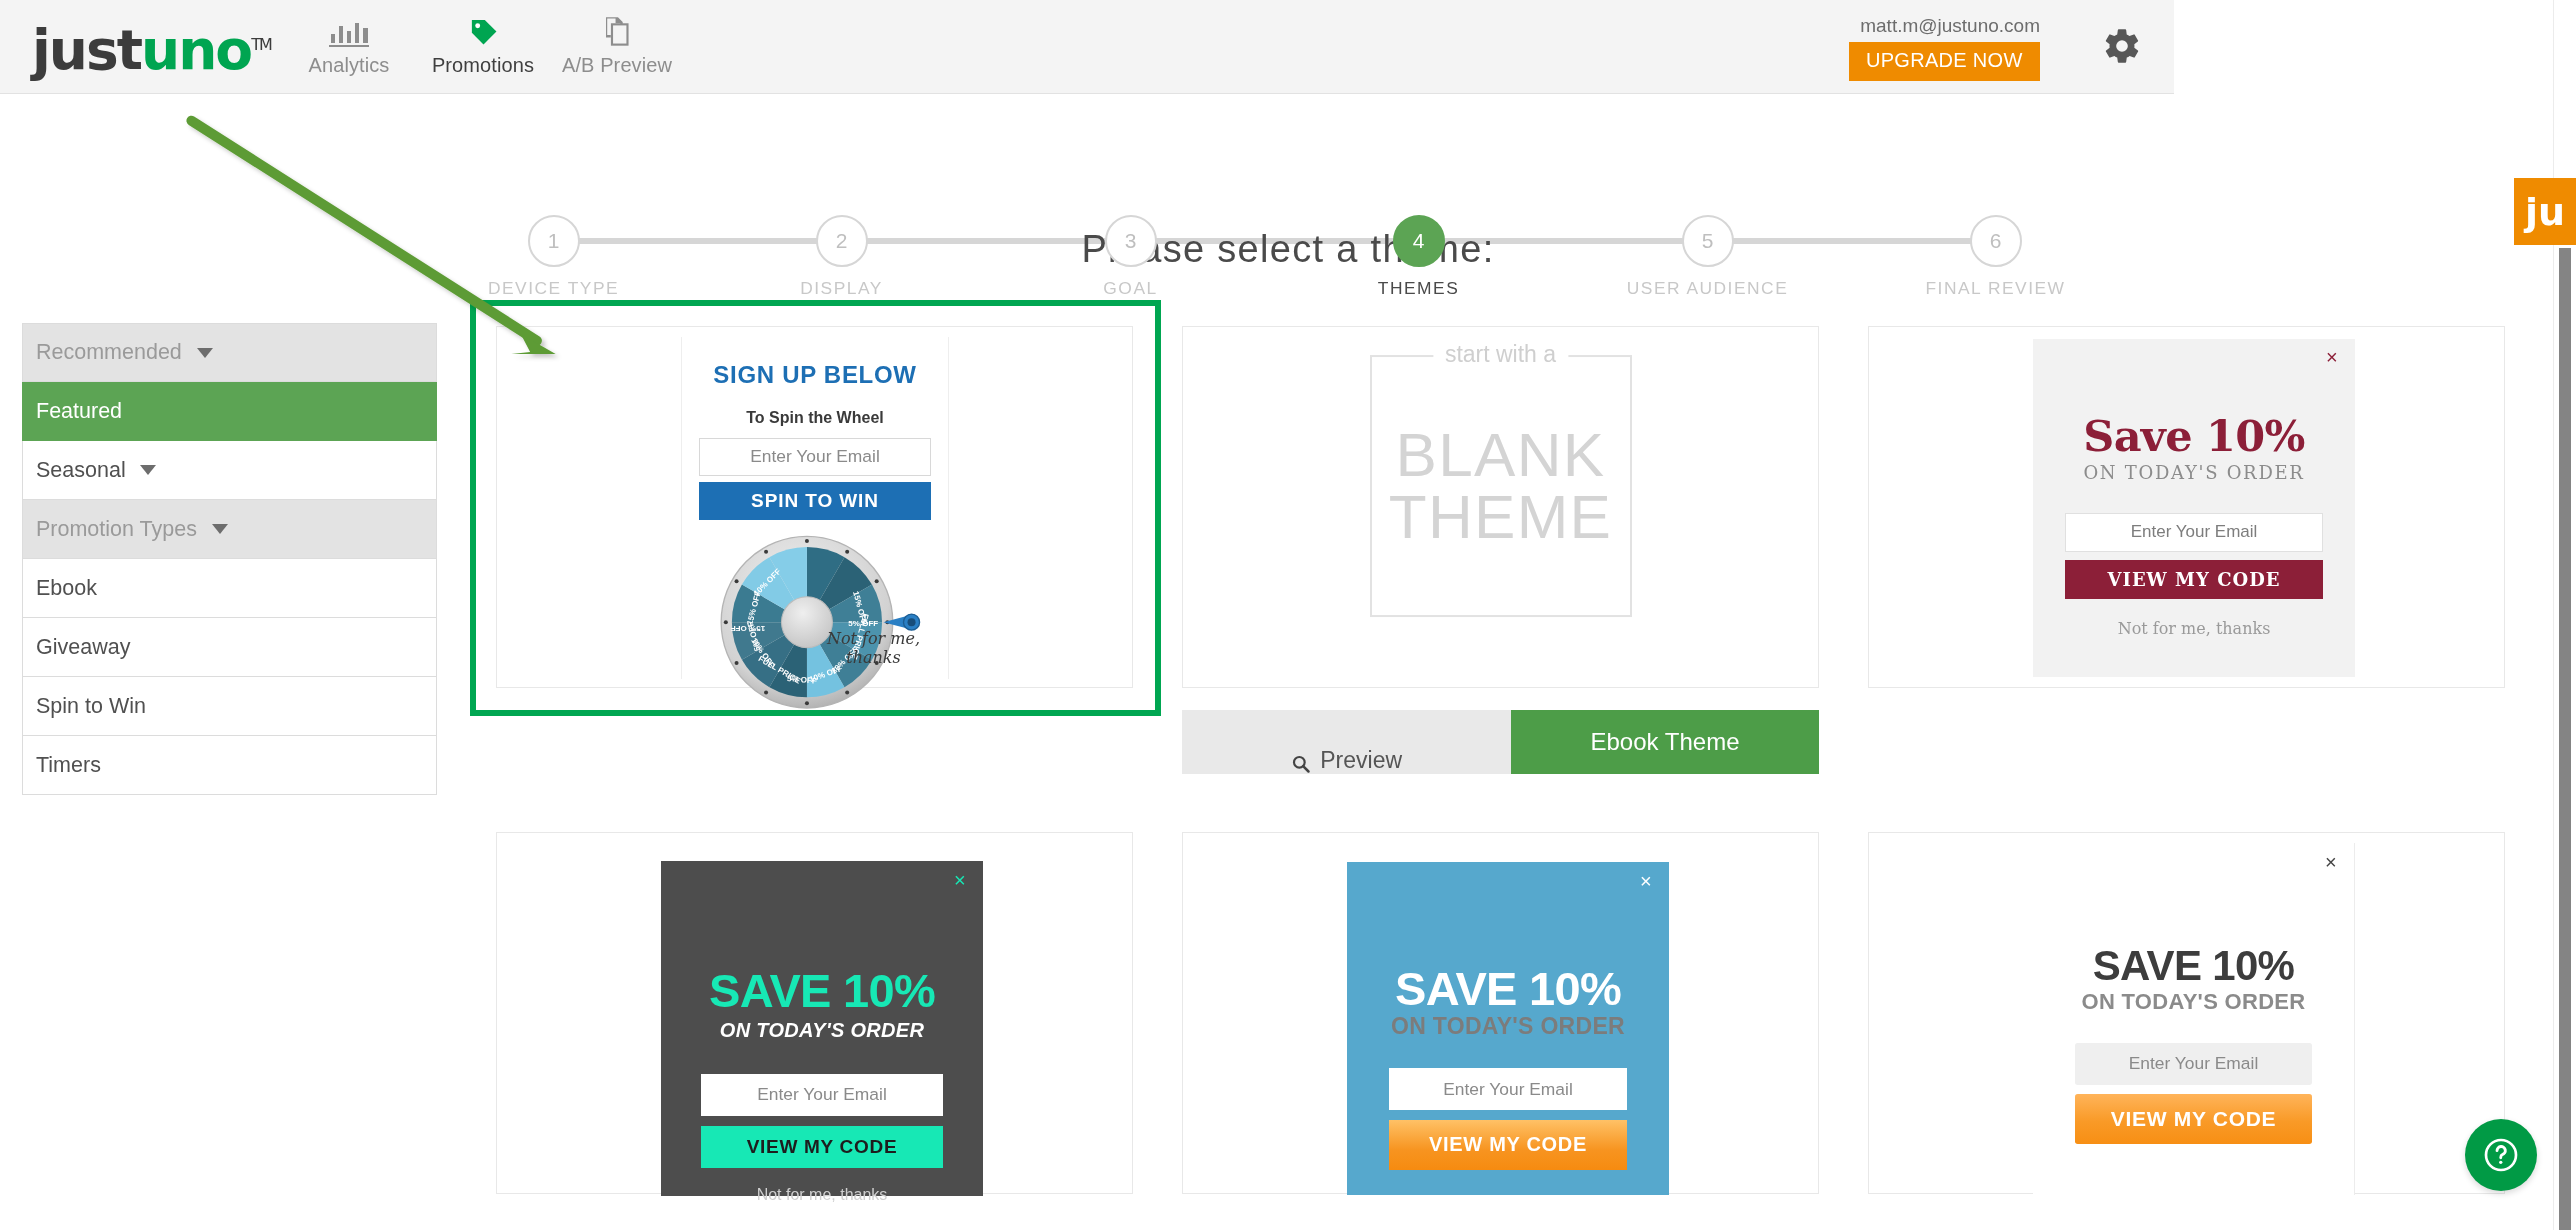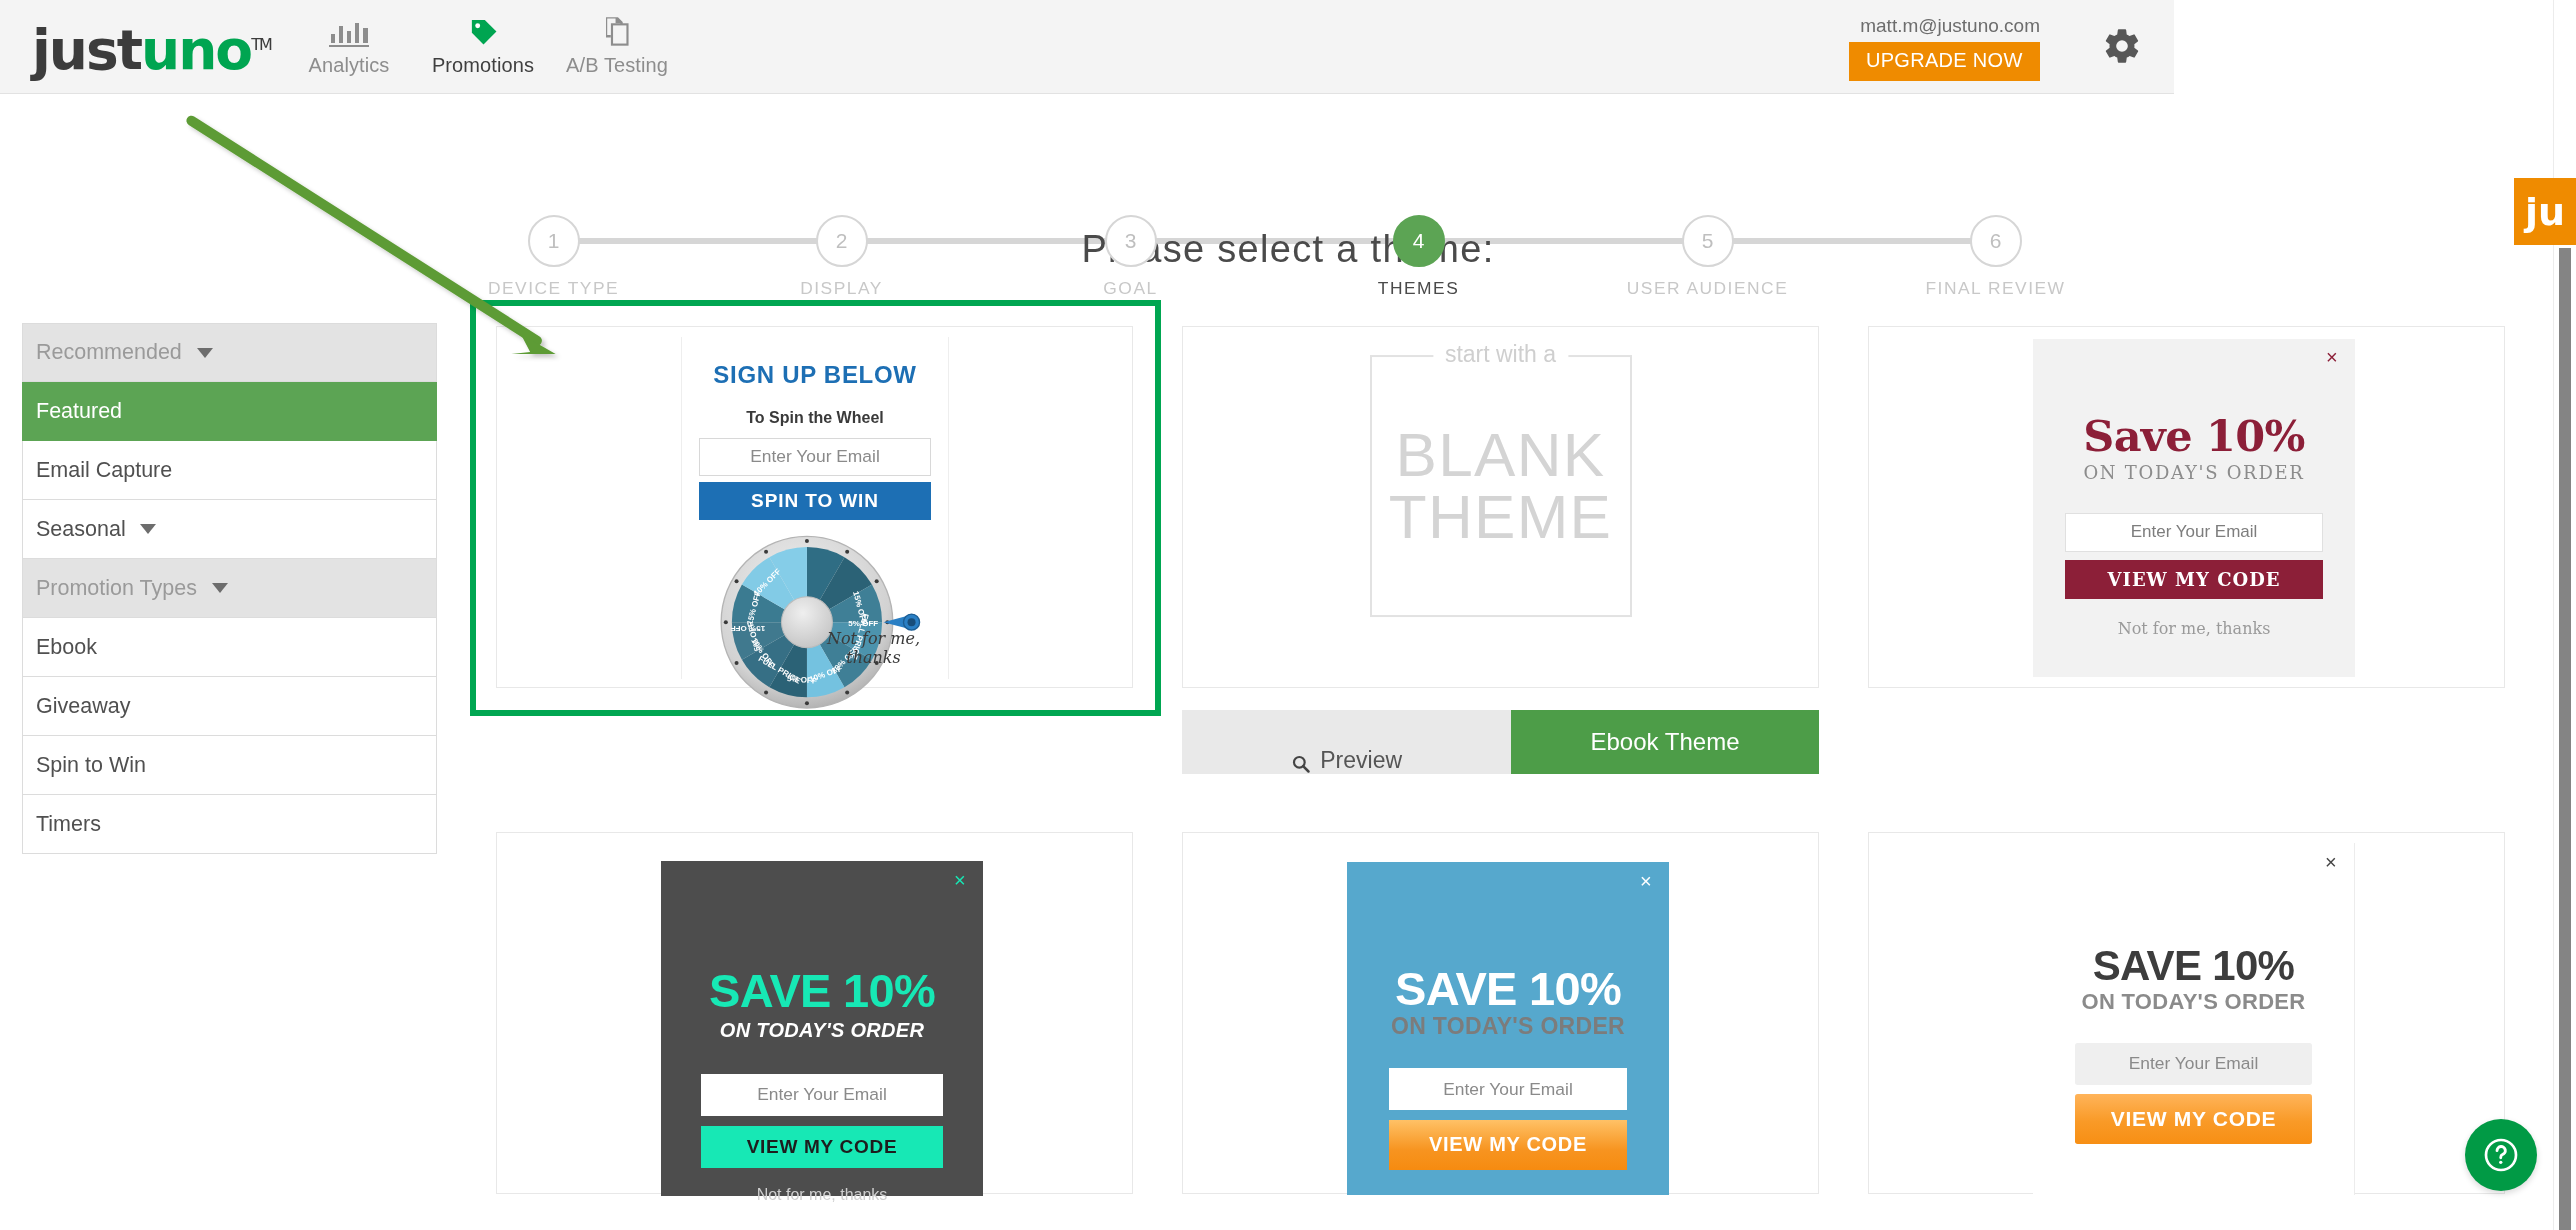--- a/index.html
+++ b/index.html
@@ -233,21 +233,21 @@
     <div class="navlabel">Promotions</div>
   </div>
 
   <div class="navitem" id="nav-abtesting">
     <div class="navicon">
       <svg width="29.5" height="31" viewBox="0 0 24 26" aria-hidden="true">
         <path d="M3 1 h10 l4 4 v2 h-2 V6 h-4 V2 H4 v14 h3 v2 H3 z" fill="#8d8d8d"></path>
         <rect x="8" y="7" width="13" height="17" fill="none" stroke="#8d8d8d" stroke-width="1.8"></rect>
       </svg>
     </div>
-    <div class="navlabel">A/B Testing</div>
+    <div class="navlabel">A/B Preview</div>
   </div>
 
   <div id="account-email">matt.m@justuno.com</div>
   <button id="upgrade-btn">UPGRADE NOW</button>
 
   <div id="gear-icon">
     <svg width="40" height="40" viewBox="0 0 24 24" aria-hidden="true">
       <path fill="#575757" d="M19.4 13c.04-.32.06-.66.06-1s-.02-.68-.07-1l2.11-1.63a.5.5 0 0 0 .12-.64l-2-3.46a.5.5 0 0 0-.6-.22l-2.49 1a7.3 7.3 0 0 0-1.7-1L14.5 2.4a.5.5 0 0 0-.5-.4h-4a.5.5 0 0 0-.49.4l-.38 2.65c-.62.25-1.18.59-1.7 1l-2.49-1a.5.5 0 0 0-.6.22l-2 3.46a.5.5 0 0 0 .12.64L4.57 11c-.05.32-.07.66-.07 1s.02.68.07 1l-2.11 1.63a.5.5 0 0 0-.12.64l2 3.46c.13.22.39.3.6.22l2.49-1c.52.41 1.08.75 1.7 1l.38 2.65c.04.23.24.4.49.4h4c.25 0 .45-.17.49-.4l.38-2.65c.62-.25 1.18-.59 1.7-1l2.49 1c.22.08.47 0 .6-.22l2-3.46a.5.5 0 0 0-.12-.64L19.4 13zM12 15.5A3.5 3.5 0 1 1 15.5 12 3.5 3.5 0 0 1 12 15.5z"></path>
     </svg>
   </div>
@@ -284,23 +284,20 @@
 
 <div id="page-title">Please select a theme:</div>
 
 <div id="sidebar">
   <div class="side-row group">
     <span>Recommended</span>
     <span class="caret"></span>
   </div>
   <div class="side-row active">
     <span>Featured</span>
-  </div>
-  <div class="side-row">
-    <span>Email Capture</span>
   </div>
   <div class="side-row">
     <span>Seasonal</span>
     <span class="caret"></span>
   </div>
   <div class="side-row group">
     <span>Promotion Types</span>
     <span class="caret"></span>
   </div>
   <div class="side-row">

